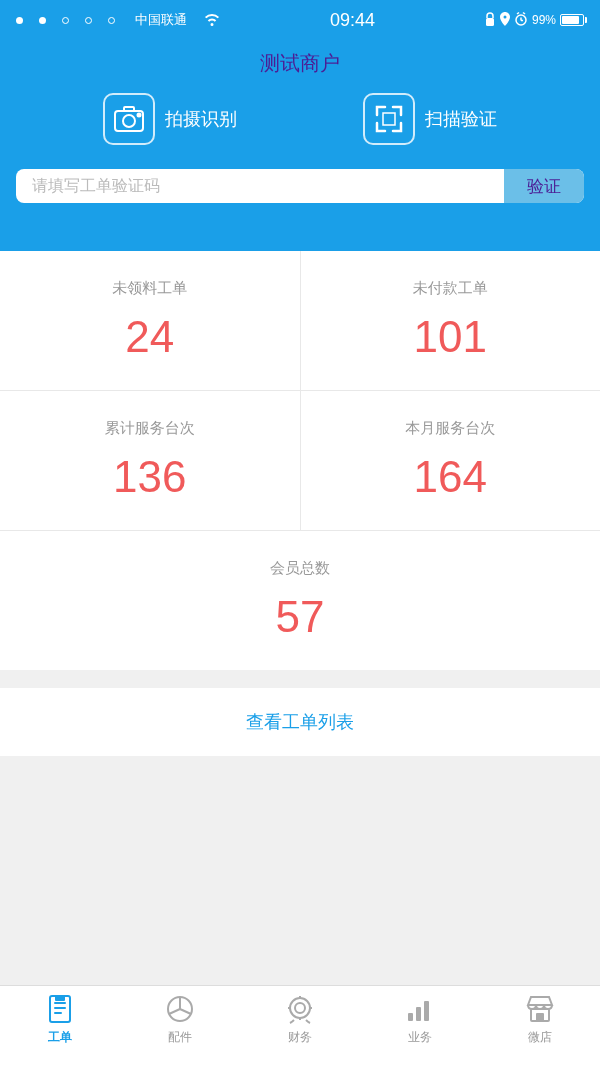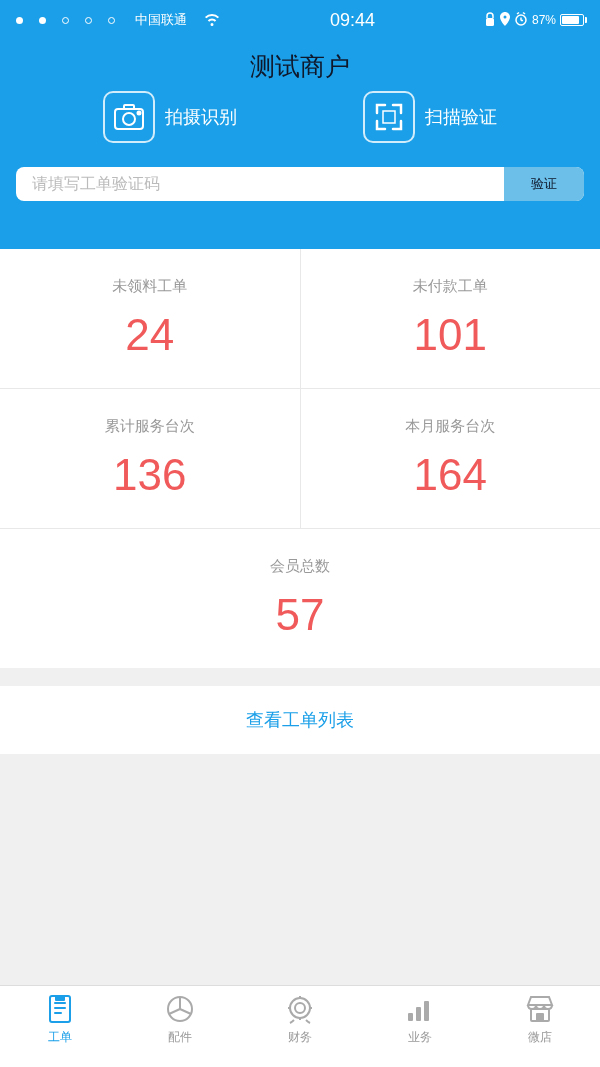--- a/index.html
+++ b/index.html
@@ -42,24 +42,24 @@
     }
     .battery-fill { height: 100%; background: white; border-radius: 1px; width: 87%; }
 
     
     .header {
       background: #1a9fe8;
       padding: 10px 0 24px;
       text-align: center;
     }
     .header-title {
-      color: #0f172a;
-      font-size: 25px;
+      color: #4c1d95;
+      font-size: 20px;
       font-weight: 500;
-      margin-bottom: 8px;
+      margin-bottom: 16px;
     }
 
     
     .action-row {
       display: flex;
       justify-content: space-around;
       padding: 0 40px;
       margin-bottom: 24px;
     }
     .action-btn {
@@ -95,25 +95,25 @@
       border: none;
       outline: none;
       padding: 0 16px;
       font-size: 16px;
       color: #333;
       background: transparent;
     }
     .search-input::placeholder { color: #bbb; }
     .verify-btn {
       background: #6bbfe8;
-      color: #0f172a;
+      color: #4c1d95;
       border: none;
       height: 100%;
       padding: 0 20px;
-      font-size: 13px;
+      font-size: 17px;
       cursor: pointer;
       min-width: 80px;
     }
 
     
     .stats-container {
       background: white;
       margin-bottom: 8px;
     }
     .stats-row {
@@ -227,21 +227,21 @@
     </span>
     <span>
       <svg width="14" height="14" viewBox="0 0 14 14" fill="white">
         <circle cx="7" cy="8" r="5" fill="none" stroke="white" stroke-width="1.5"></circle>
         <line x1="7" y1="5.5" x2="7" y2="8.5" stroke="white" stroke-width="1.5"></line>
         <line x1="7" y1="8.5" x2="9" y2="8.5" stroke="white" stroke-width="1.5"></line>
         <line x1="3" y1="2" x2="5" y2="0.5" stroke="white" stroke-width="1.5"></line>
         <line x1="11" y1="2" x2="9" y2="0.5" stroke="white" stroke-width="1.5"></line>
       </svg>
     </span>
-    <span>87%</span>
+    <span>99%</span>
     <div class="battery">
       <div class="battery-body">
           <div class="battery-fill"></div>
         </div>
     </div>
   </div>
 </div>
 
 <div class="main-content">
 
@@ -331,21 +331,21 @@
   <div class="tab-item active">
     <div class="tab-icon">
       <svg width="28" height="30" viewBox="0 0 28 30" fill="#1a9fe8">
         <rect x="4" y="2" width="20" height="26" rx="2" fill="none" stroke="#1a9fe8" stroke-width="2"></rect>
         <rect x="8" y="8" width="12" height="2" rx="1" fill="#1a9fe8"></rect>
         <rect x="8" y="13" width="12" height="2" rx="1" fill="#1a9fe8"></rect>
         <rect x="8" y="18" width="8" height="2" rx="1" fill="#1a9fe8"></rect>
         <rect x="9" y="2" width="10" height="5" rx="1" fill="#1a9fe8"></rect>
       </svg>
     </div>
-    <span class="tab-label" style="color:#1a9fe8;">工单</span>
+    <span class="tab-label" style="color:#1a9fe8;font-weight:bold;">工单</span>
   </div>
 
   <div class="tab-item">
     <div class="tab-icon">
       <svg width="30" height="30" viewBox="0 0 30 30" fill="none">
         <circle cx="15" cy="15" r="12" stroke="#aaa" stroke-width="2" fill="none"></circle>
         <path d="M15 3 L15 15 L26 20" stroke="#aaa" stroke-width="2" fill="none"></path>
         <path d="M15 15 L4 20" stroke="#aaa" stroke-width="2" fill="none"></path>
       </svg>
     </div>

